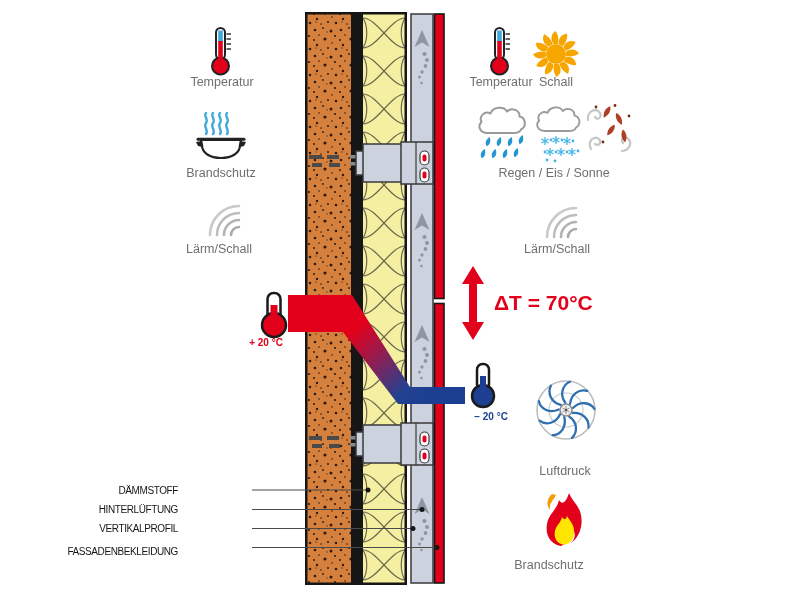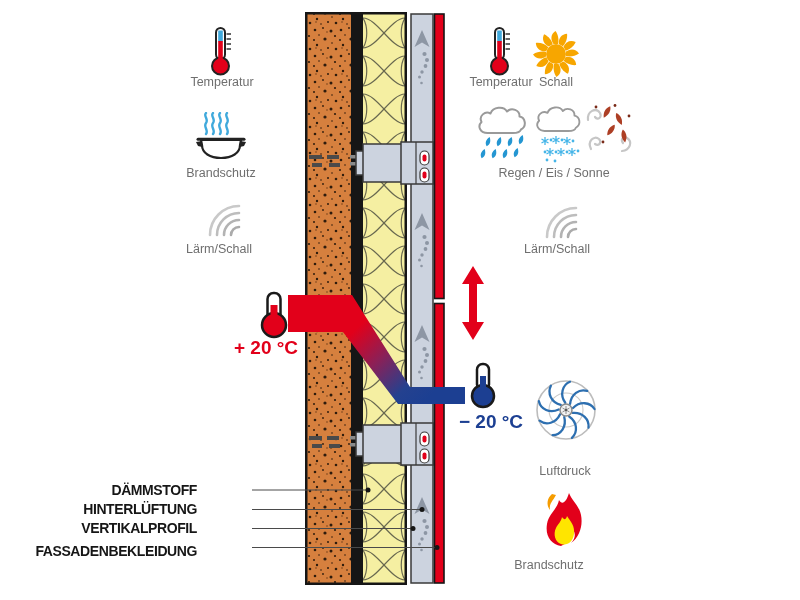--- a/index.html
+++ b/index.html
@@ -1,38 +1,37 @@
 <!DOCTYPE html>
 <html><head>
 <meta charset="utf-8">
 <style>
   html,body{margin:0;padding:0;background:#fff;}
   #canvas{
     position:relative;width:730px;height:600px;background:#ffffff;overflow:hidden;
     font-family:"Liberation Sans", sans-serif;
-    padding-left:19px;
   }
   #wall-svg{position:absolute;left:0;top:0;}
   .abs{position:absolute;}
   .icon-label{
     position:absolute;transform:translateX(-50%);
     color:#6f6f6f;font-size:12.5px;white-space:nowrap;
   }
   .temp-label{
     position:absolute;transform:translateX(-50%);
-    font-size:19px;font-weight:bold;white-space:nowrap;
+    font-size:10px;font-weight:bold;white-space:nowrap;
   }
   .temp-hot{color:#e2001a;}
   .temp-cold{color:#1c3f92;margin-left:12px;}
   .delta-label{
     position:absolute;color:#e2001a;font-size:21px;font-weight:bold;white-space:nowrap;
   }
   .layer-label{
     position:absolute;right:552px;height:11px;line-height:11px;
-    color:#161616;font-size:14px;font-weight:bold;letter-spacing:-0.4px;white-space:nowrap;
+    color:#161616;font-size:10px;font-weight:normal;letter-spacing:-0.4px;white-space:nowrap;
   }
 </style>
 </head>
 <body>
 
 <div id="canvas">
 
   <svg id="wall-svg" width="800" height="600" viewBox="0 0 800 600">
     <defs>
       <pattern id="speckle" width="26" height="26" patternUnits="userSpaceOnUse">
@@ -289,20 +288,21 @@
   <svg class="abs" style="left:535px;top:200px" width="46" height="40" viewBox="0 0 46 40">
     <g fill="none" stroke-linecap="round">
       <path d="M33,37 A8,8 0 0 1 41,29" stroke="#ababab" stroke-width="2.6"></path>
       <path d="M26,37 A15,15 0 0 1 41,22" stroke="#b3b3b3" stroke-width="2.6"></path>
       <path d="M19,37 A22,22 0 0 1 41,15" stroke="#bdbdbd" stroke-width="2.6"></path>
       <path d="M12,37 A29,29 0 0 1 41,8" stroke="#c9c9c9" stroke-width="2.6"></path>
     </g>
   </svg>
   <div class="icon-label" style="left:557px;top:242px">Lärm/Schall</div>
 
+  <div class="delta-label" style="left:494px;top:291px">ΔT = 70°C</div>
 
   <div class="temp-label temp-cold" style="left:479px;top:411px">− 20 °C</div>
 
   <svg class="abs" style="left:534px;top:378px" width="64" height="64" viewBox="0 0 64 64">
     <g transform="translate(32,32)">
       <circle r="29" fill="none" stroke="#bcbcbc" stroke-width="1.6"></circle>
       <circle r="17" fill="none" stroke="#c8c8c8" stroke-width="1.1"></circle>
       <g fill="none" stroke="#2d6fb0" stroke-width="2.3" stroke-linecap="round">
         <path d="M7,-2 C14,-9 24,-8 28.5,-1"></path>
         <path d="M7,-2 C14,-9 24,-8 28.5,-1" transform="rotate(40)"></path>

